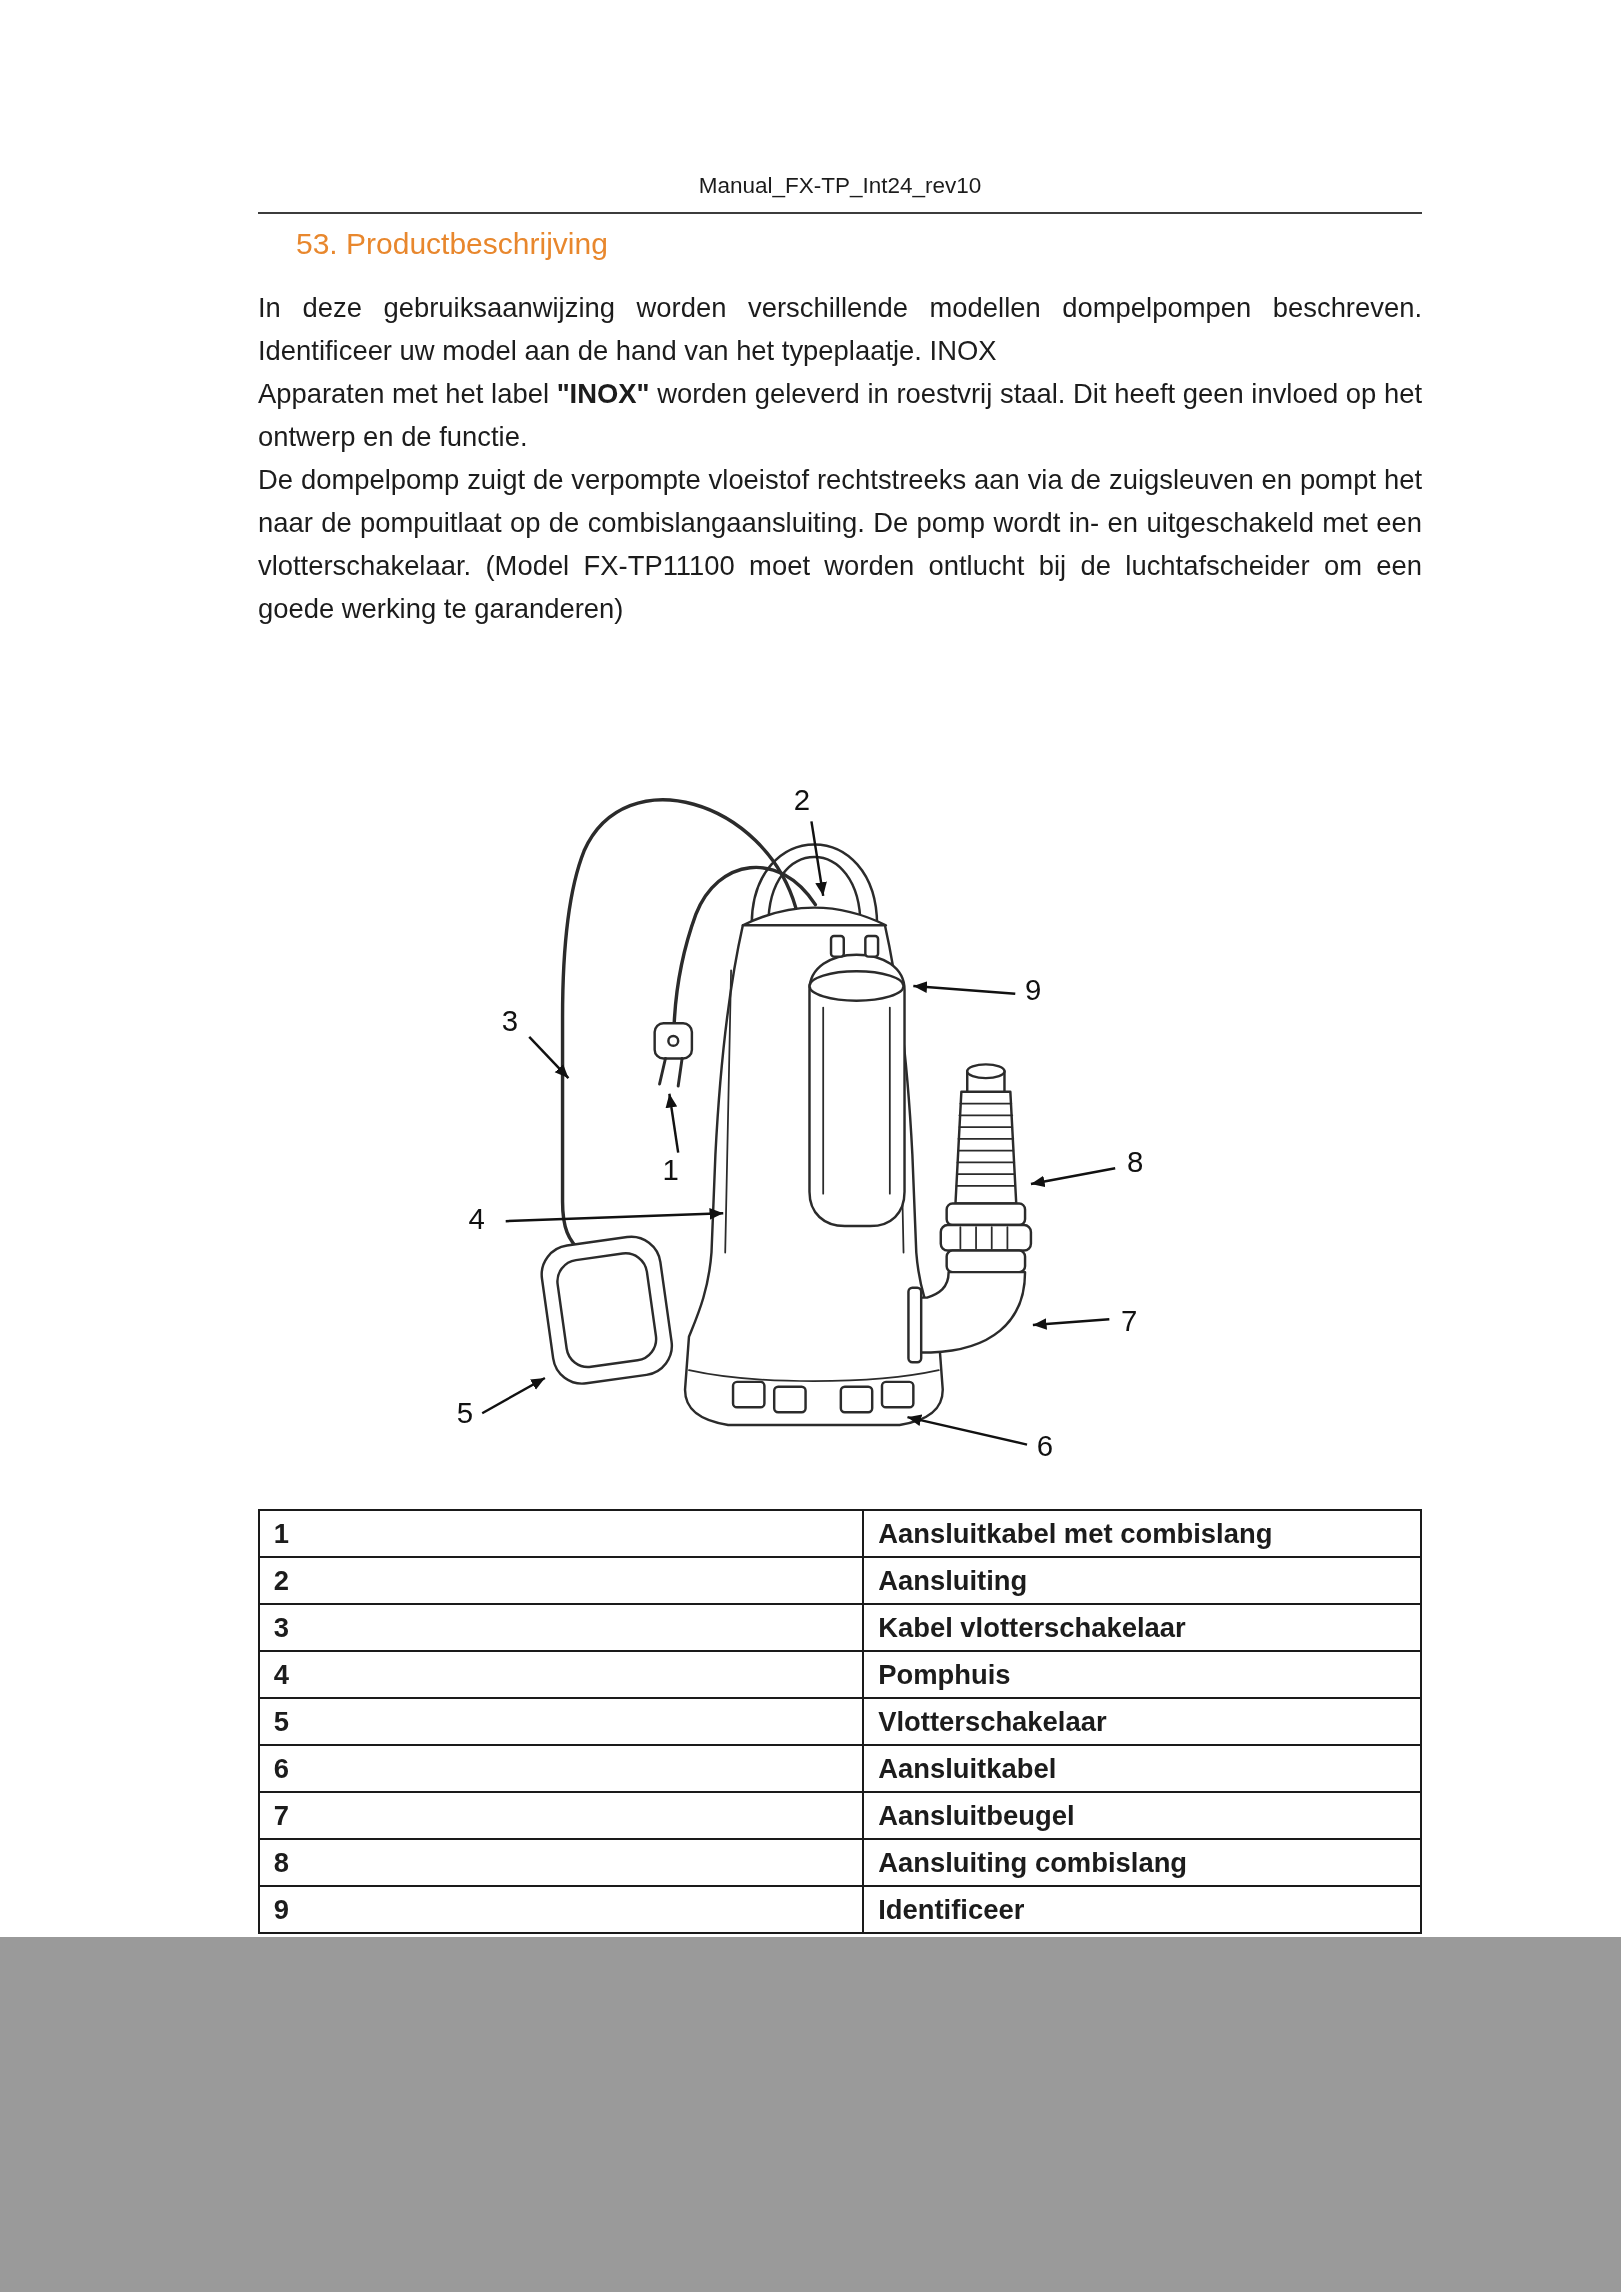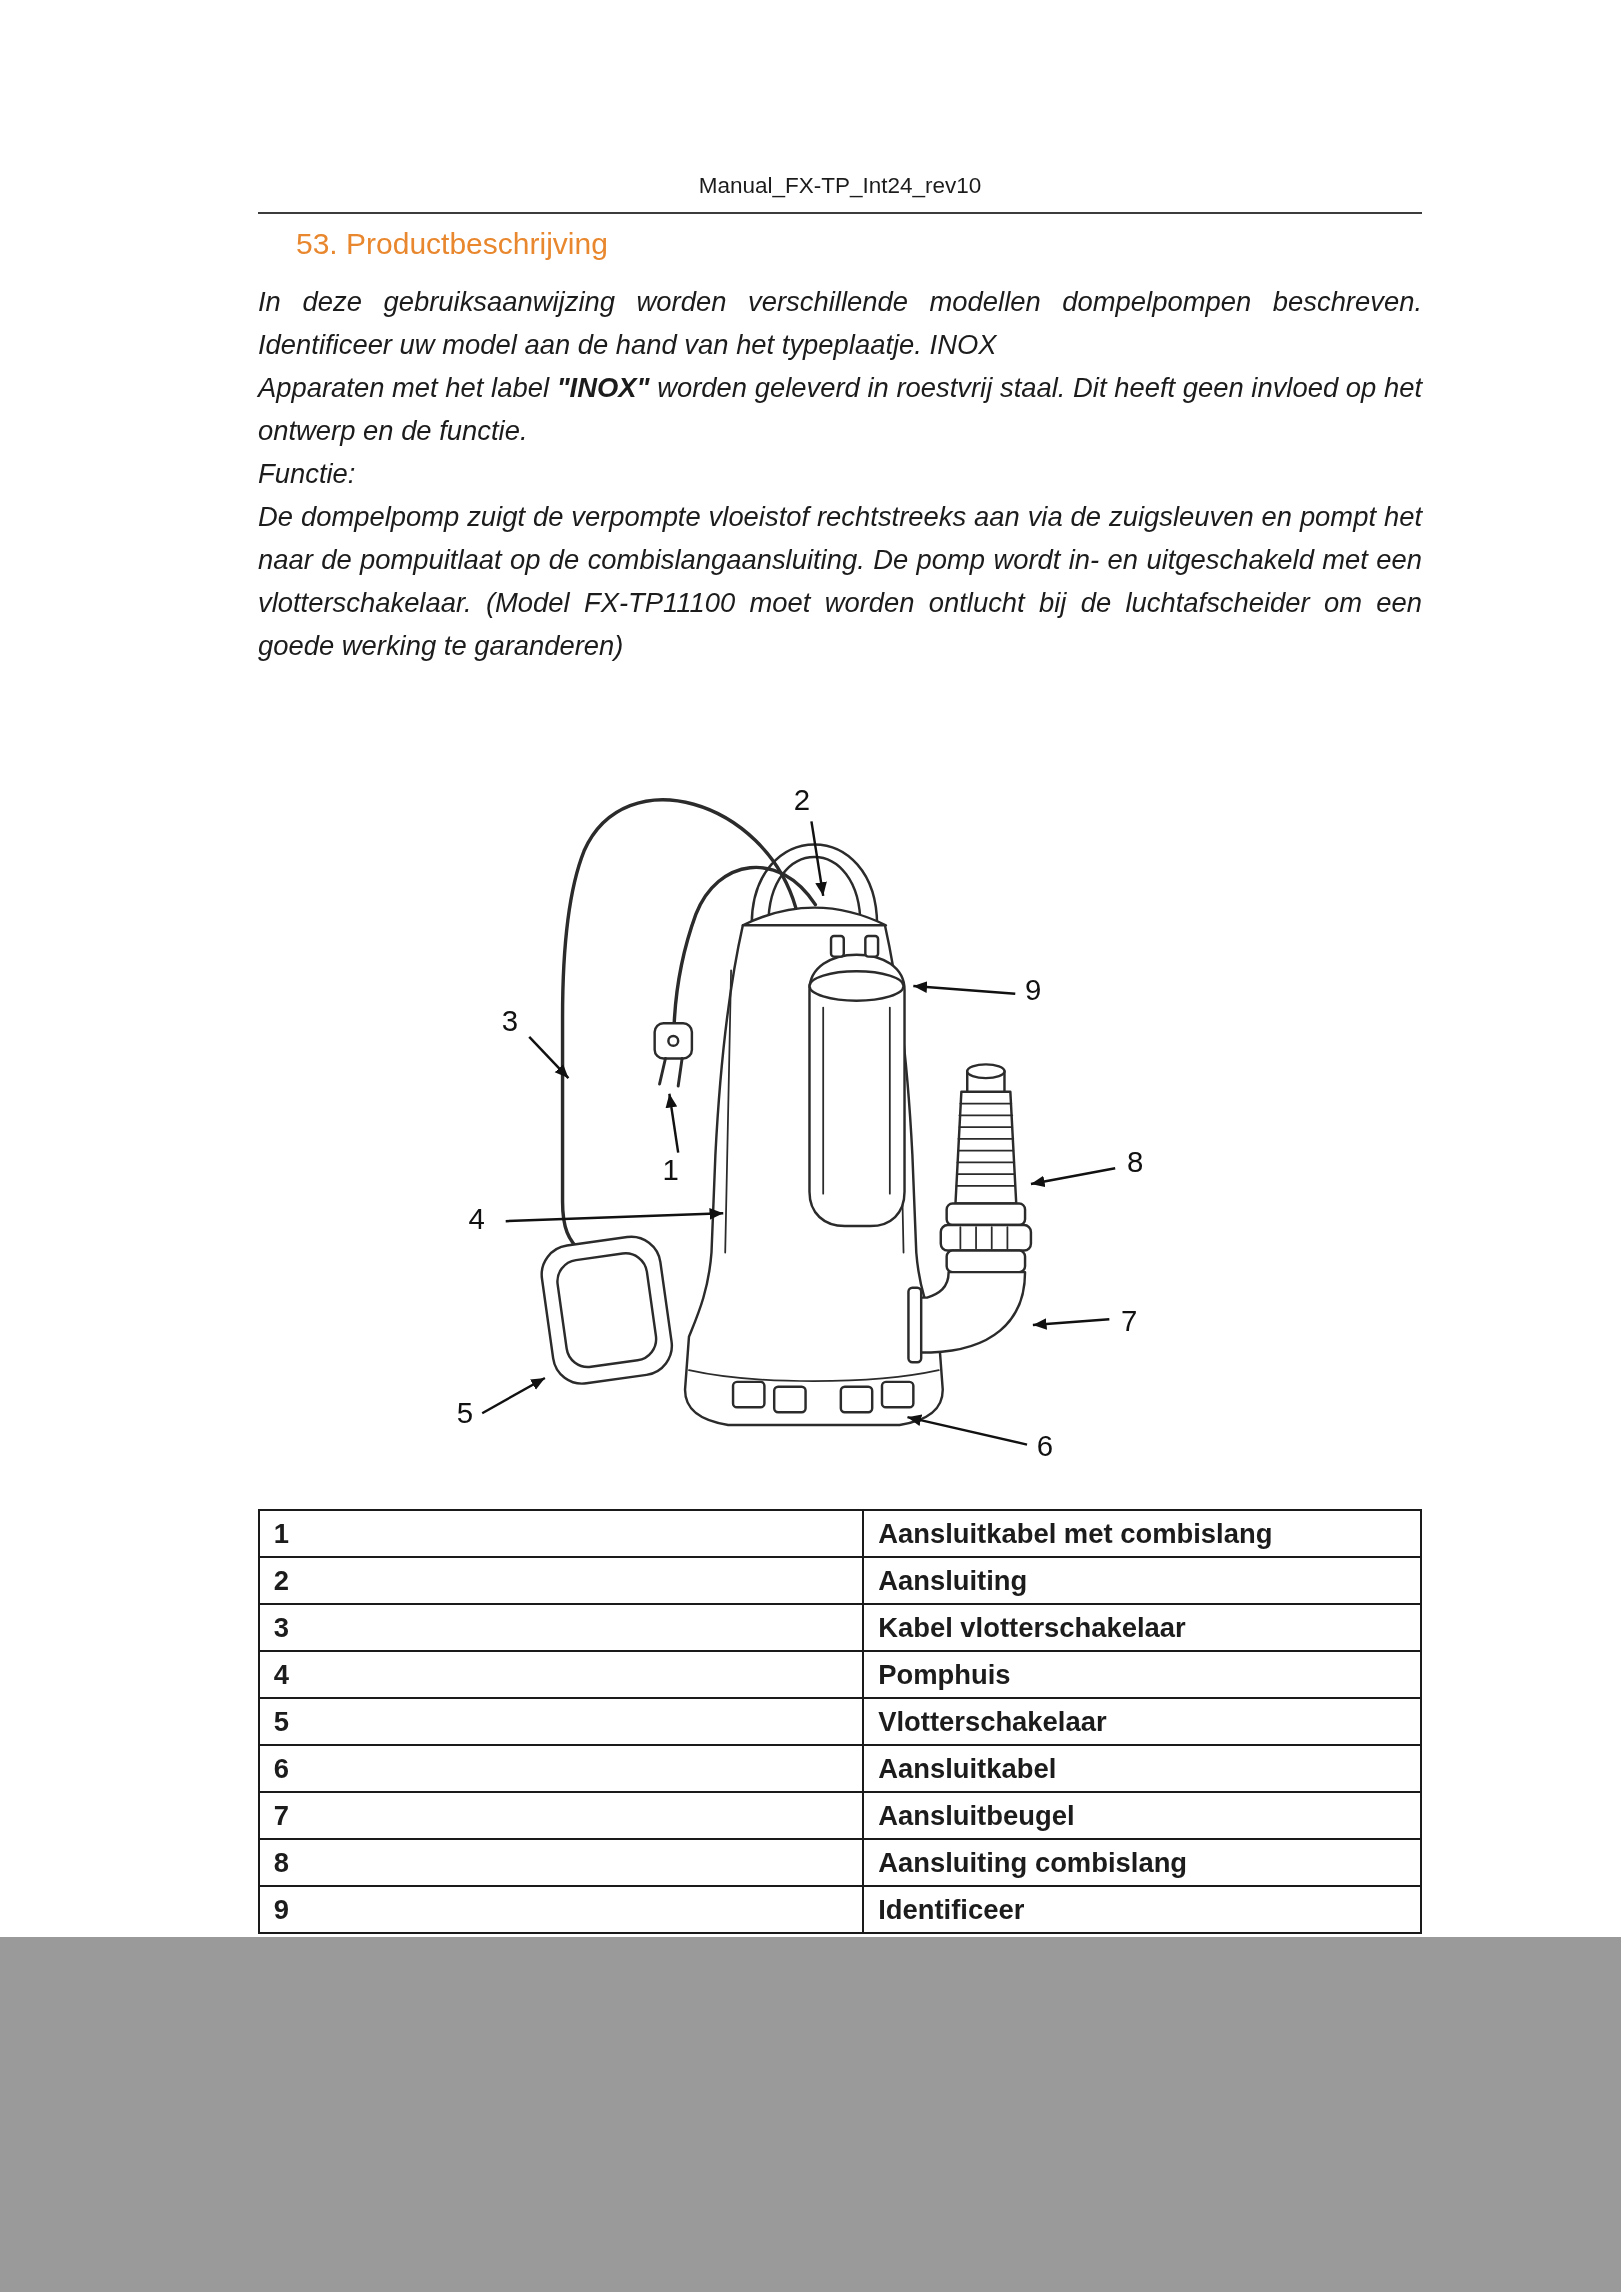--- a/index.html
+++ b/index.html
@@ -18,22 +18,22 @@
   }
   .header-rule {
     position:absolute; left:258px; top:212px; width:1164px; height:2px;
     background:#3c3c3c;
   }
   .section-heading {
     position:absolute; left:296px; top:227px; margin:0;
     font-size:30px; font-weight:400;
   }
   .body-text {
-    position:absolute; left:258px; top:280px; width:1164px;
-    font-size:27.4px; line-height:43px;font-style:italic;
+    position:absolute; left:258px; top:286px; width:1164px;
+    font-size:27.4px; line-height:43px;
   }
   .body-text p { margin:0; text-align:justify; }
   .body-text p.no-justify { text-align:left; }
   .figure {
     position:absolute; left:431px; top:743px; width:755px; height:735px;
   }
   .figure svg { display:block; }
   .figure text { font-family:"Liberation Sans","DejaVu Sans",sans-serif; }
   table.parts {
     position:absolute; left:258px; top:1509px; width:1164px;
@@ -58,21 +58,20 @@
 <div class="page">
 
   <div class="doc-header">Manual_FX-TP_Int24_rev10</div>
   <div class="header-rule"></div>
 
   <h2 class="section-heading" style="color: rgb(232, 135, 45);">53. Productbeschrijving</h2>
 
   <div class="body-text">
     <p>In deze gebruiksaanwijzing worden verschillende modellen dompelpompen beschreven. Identificeer uw model aan de hand van het typeplaatje. INOX</p>
     <p><span>Apparaten met het label </span><strong>"INOX"</strong><span> worden geleverd in roestvrij staal. Dit heeft geen invloed op het ontwerp en de functie.</span></p>
-    <p class="no-justify">Functie:</p>
     <p>De dompelpomp zuigt de verpompte vloeistof rechtstreeks aan via de zuigsleuven en pompt het naar de pompuitlaat op de combislangaansluiting. De pomp wordt in- en uitgeschakeld met een vlotterschakelaar. (Model FX-TP11100 moet worden ontlucht bij de luchtafscheider om een goede werking te garanderen)</p>
   </div>
 
   <div class="figure">
     <svg viewBox="0 0 770 745" width="755" height="730">
       <defs>
         <marker id="arrow" markerUnits="userSpaceOnUse" markerWidth="16" markerHeight="14" refX="14" refY="6" orient="auto">
           <path d="M0,0 L14,6 L0,12 Z" fill="#111"></path>
         </marker>
       </defs>

